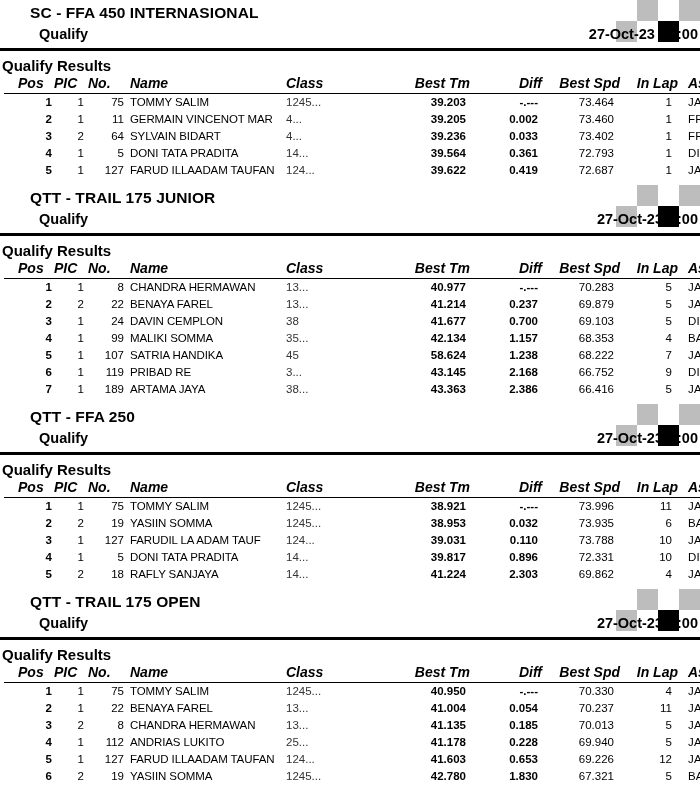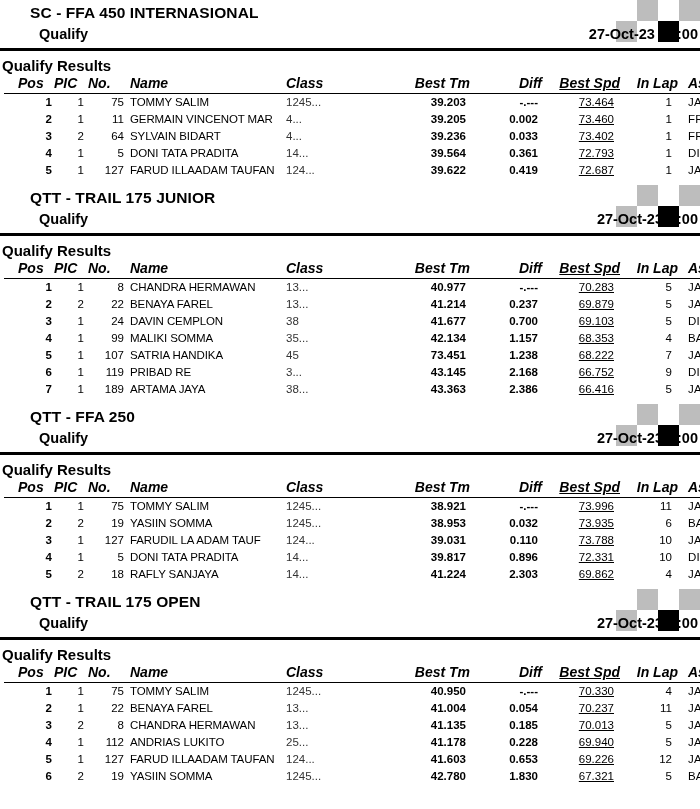--- a/index.html
+++ b/index.html
@@ -116,21 +116,21 @@
   }
 
   
   .c-pos   { width: 34px;  text-align: right; }
   .c-pic   { width: 30px;  text-align: right; padding-right: 4px !important; }
   .c-no    { width: 40px;  text-align: right; padding-right: 6px !important; }
   .c-name  { width: 156px; text-align: left; }
   .c-class { width: 100px; text-align: left; }
   .c-time  { width: 84px;  text-align: right; padding-right: 8px !important; }
   .c-diff  { width: 68px;  text-align: right; padding-right: 6px !important; }
-  .c-spd   { width: 76px;  text-align: right; padding-right: 12px !important; text-decoration: underline; }
+  .c-spd   { width: 76px;  text-align: right; padding-right: 12px !important; }
   .c-lap   { width: 52px;  text-align: right; padding-right: 10px !important; }
   .c-asal  { width: 52px;  text-align: left;  padding-left: 6px !important; }
 
   
   thead .c-pos  { text-align: left; padding-left: 14px !important; }
   thead .c-pic  { text-align: left; padding-left: 2px !important; font-size: 9px; }
   thead .c-no   { text-align: left; padding-right: 2px !important; }
   thead .c-time { text-align: right; padding-right: 4px !important; }
   thead .c-diff { text-align: right; padding-right: 2px !important; }
   thead .c-spd  { text-align: right; padding-right: 6px !important; }
@@ -348,21 +348,21 @@
     <td class="c-lap">4</td>
     <td class="c-asal">BALI</td>
   </tr>
 
   <tr>
     <td class="c-pos">5</td>
     <td class="c-pic">1</td>
     <td class="c-no">107</td>
     <td class="c-name">SATRIA HANDIKA</td>
     <td class="c-class">45</td>
-    <td class="c-time">73.451</td>
+    <td class="c-time">58.624</td>
     <td class="c-diff">1.238</td>
     <td class="c-spd">68.222</td>
     <td class="c-lap">7</td>
     <td class="c-asal">JATENG</td>
   </tr>
 
   <tr>
     <td class="c-pos">6</td>
     <td class="c-pic">1</td>
     <td class="c-no">119</td>

